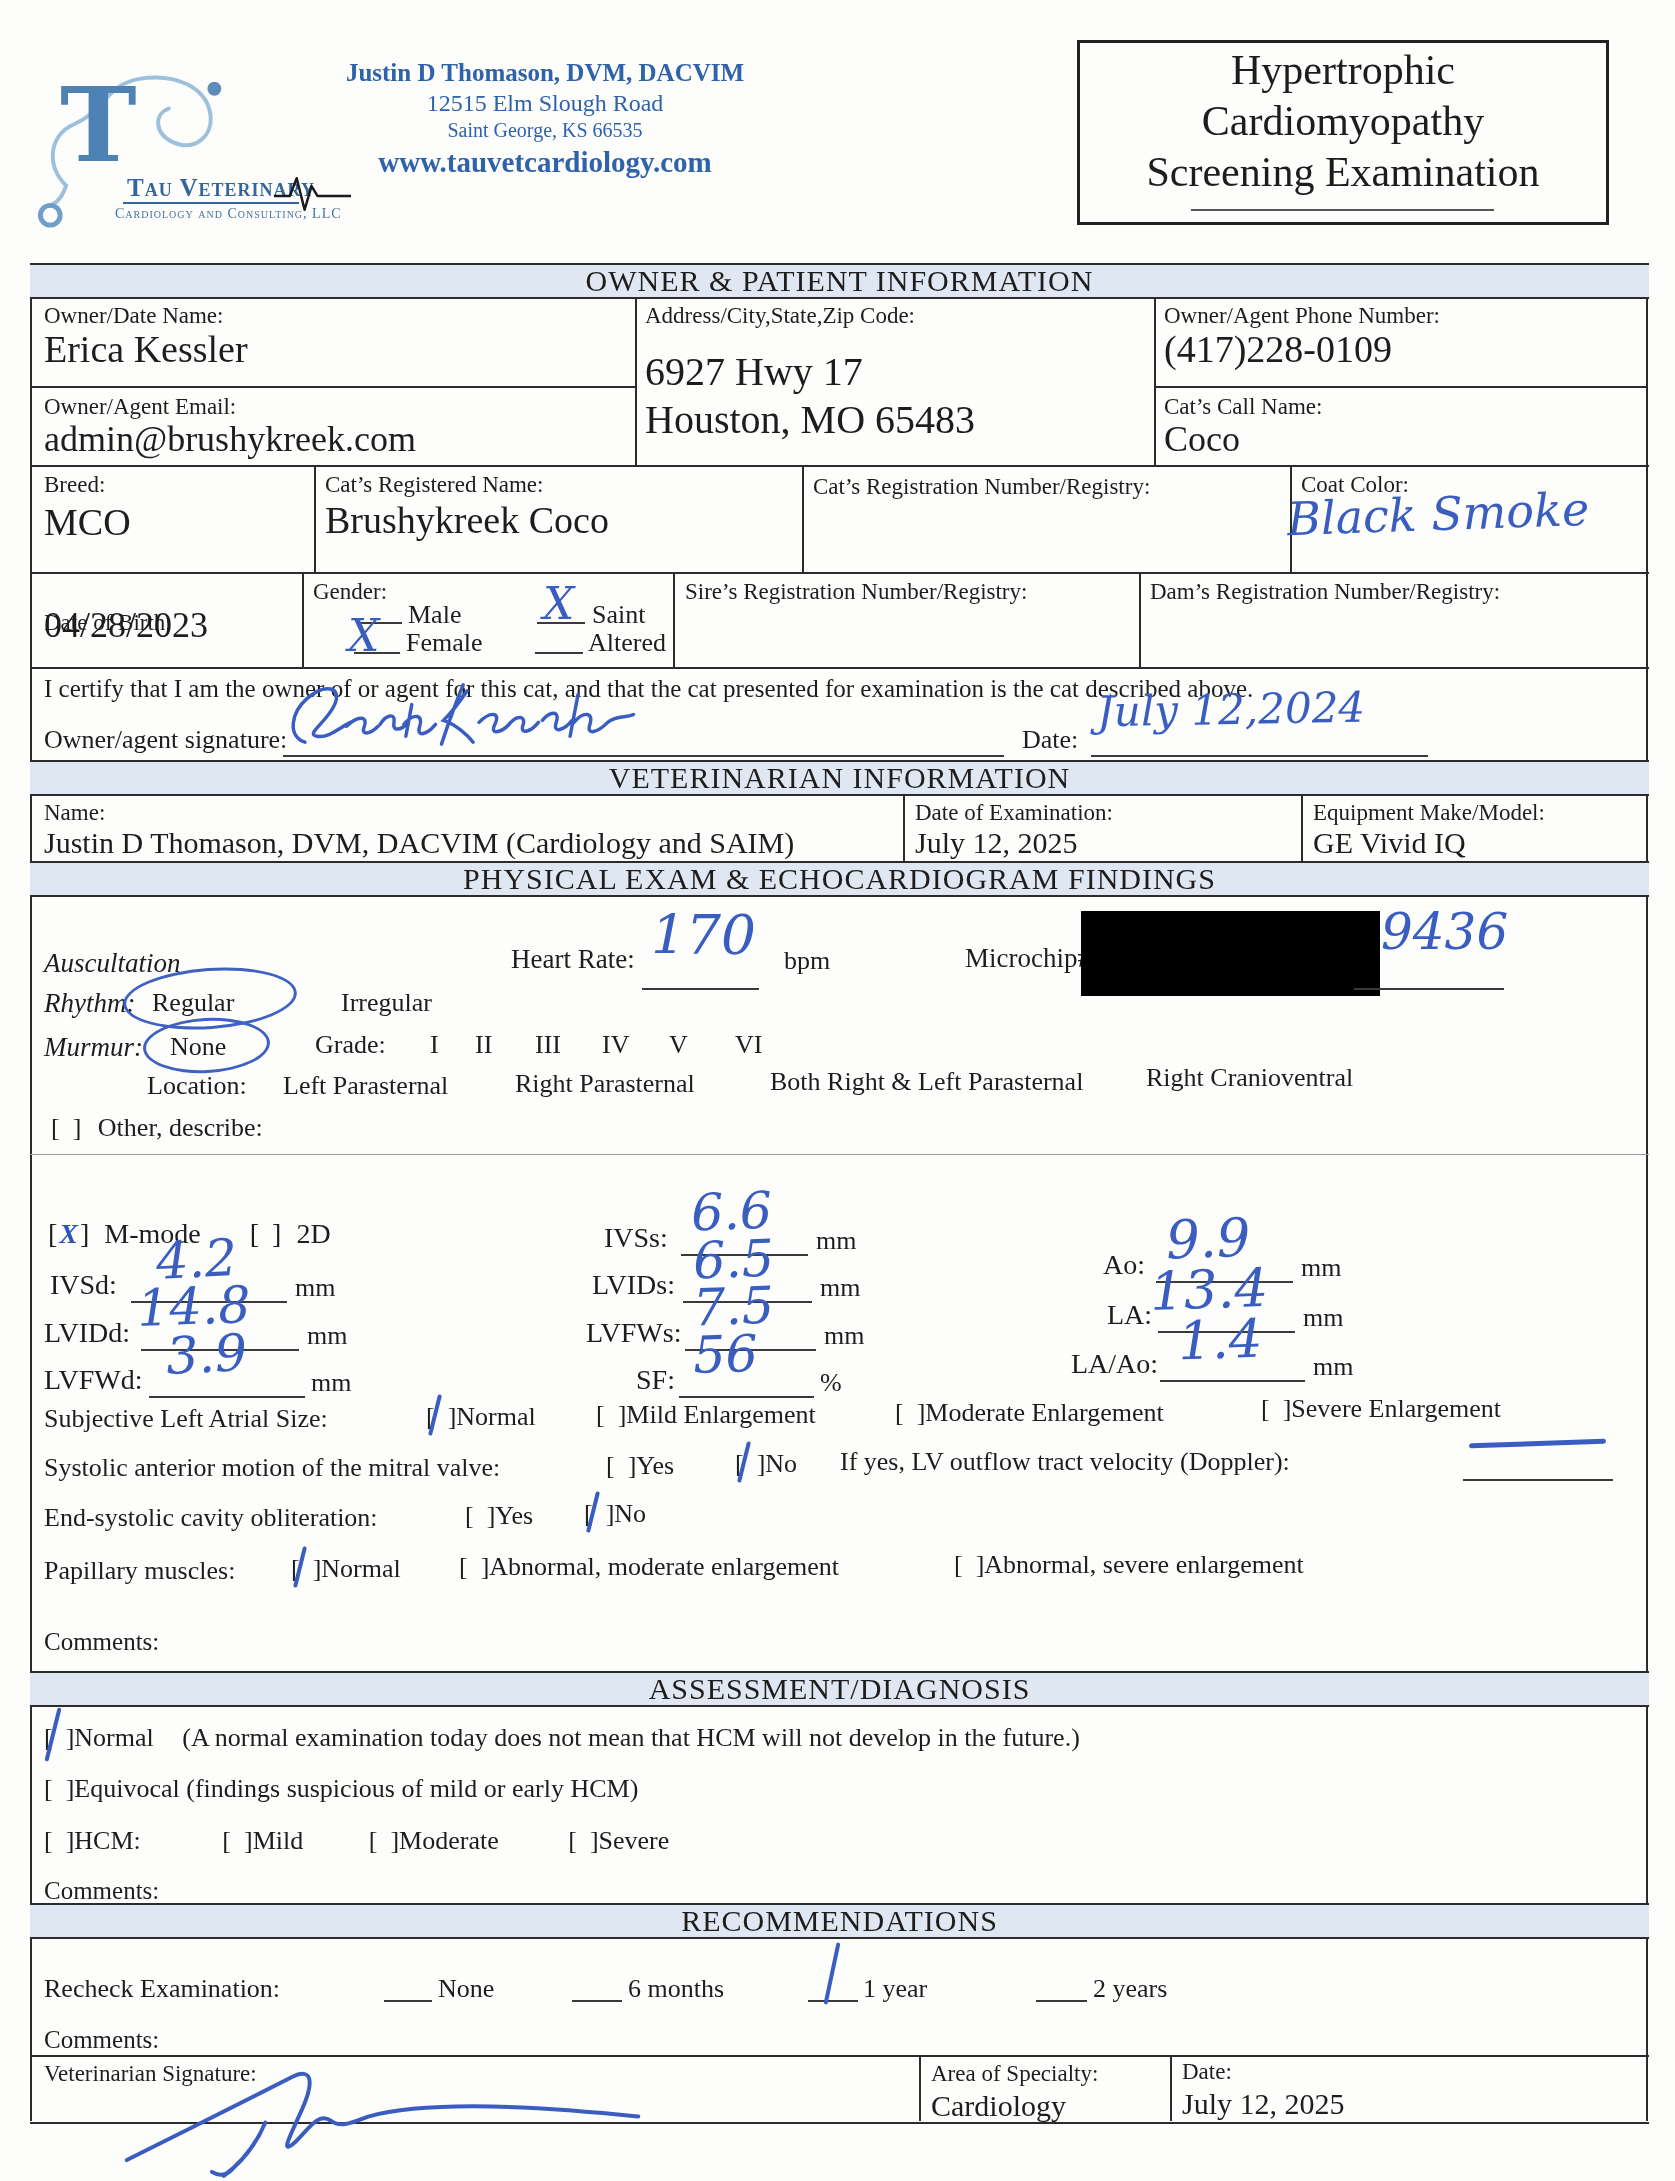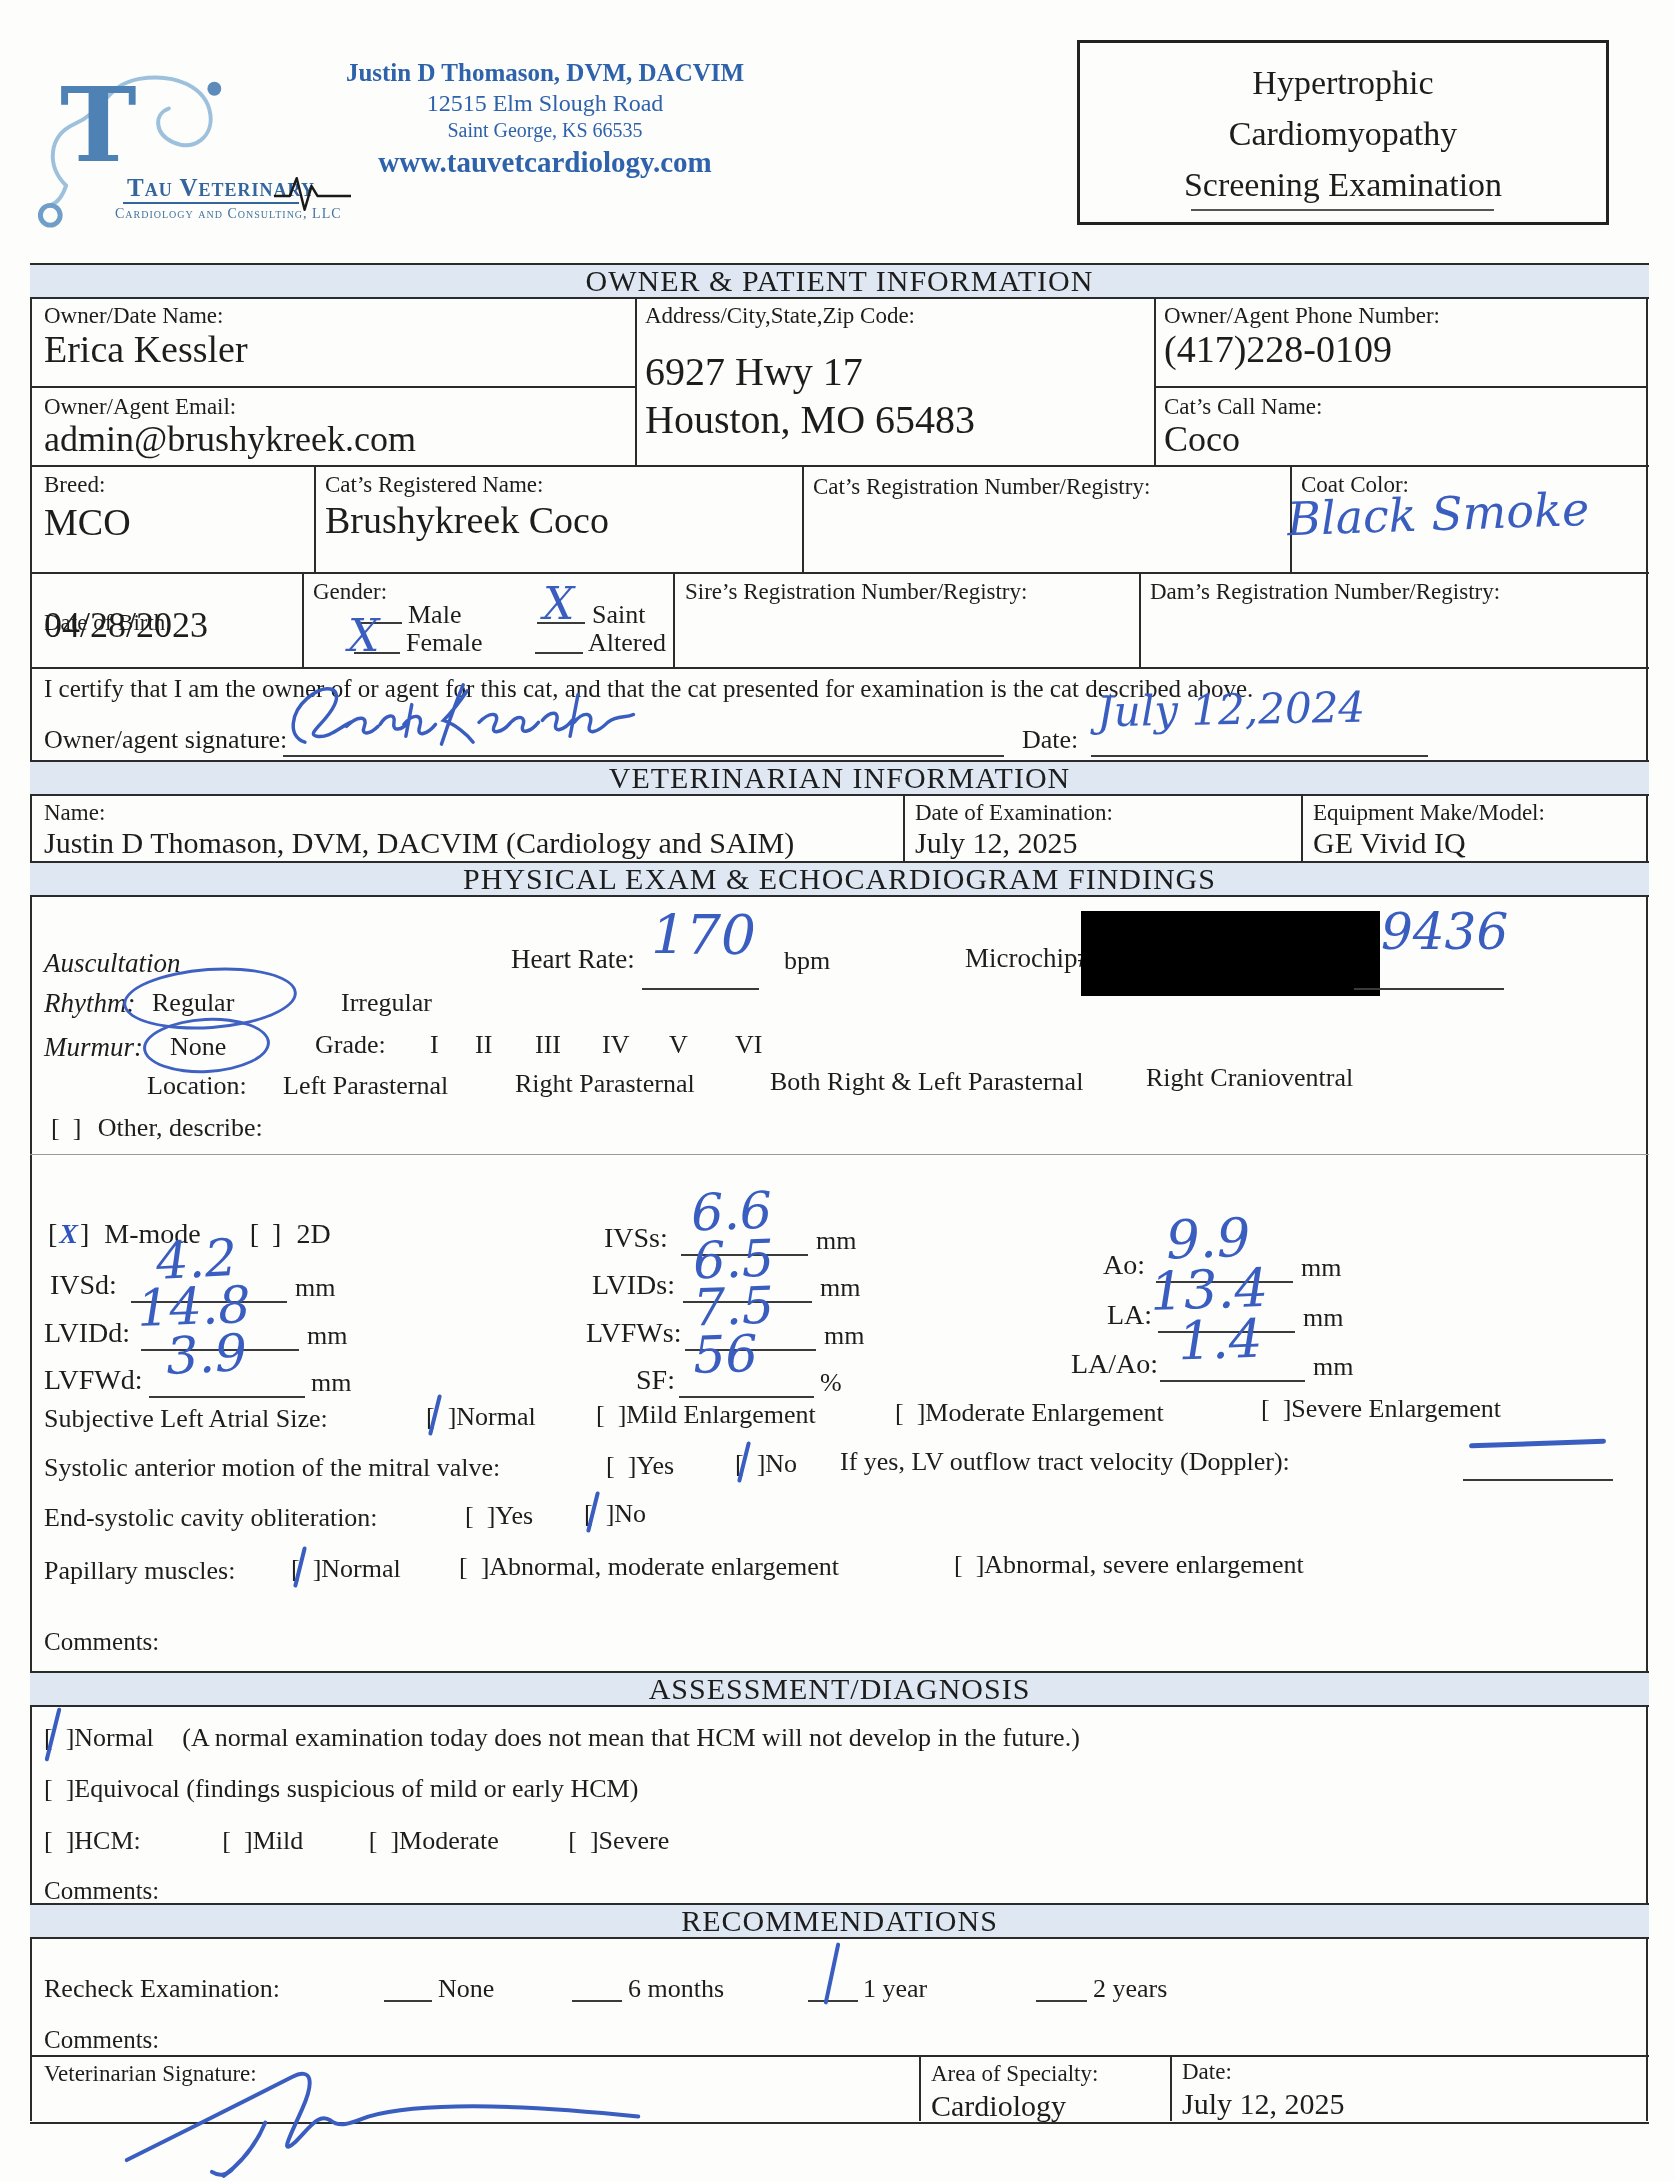--- a/index.html
+++ b/index.html
@@ -28,21 +28,21 @@
   .cb-mid { display:inline-block; width:13px; }
   .cb-x { width:auto; color:#2f55bc; font-weight:bold; font-style:italic; padding:0 2px; }
   .cb-slash { position:absolute; left:7px; top:-8px; width:4px; height:42px; background:#3a5dc0;
               transform:rotate(14deg); border-radius:2px; }
   .cb-slash.tall { top:-16px; height:55px; }
   .slash-mark { position:absolute; width:4px; background:#3a5dc0; border-radius:2px; }
   .circle { position:absolute; border:3px solid #3f62c2; border-radius:50%; }
   .redact { position:absolute; background:#000; }
   .hdr-blue { color:#2e62ab; text-align:center; white-space:nowrap; }
   .titlebox { position:absolute; left:1077px; top:40px; width:532px; height:185px;
-              border:3px solid #222; text-align:center; font-size:34px; line-height:51px; padding-top:14px; }
+              border:3px solid #222; text-align:center; font-size:42px; line-height:51px; padding-top:2px; }
   .logo-word { font-variant:small-caps; font-weight:bold; color:#33659e; letter-spacing:1px; white-space:nowrap; }
   svg { display:block; }
 </style>
 </head>
 <body>
 
 <div class="page">
 
   <div class="abs" style="left:36px; top:77px; width:327px; height:158px;">
     <svg class="abs" style="left:0; top:-10px;" width="327" height="168" viewBox="0 0 330 170">

